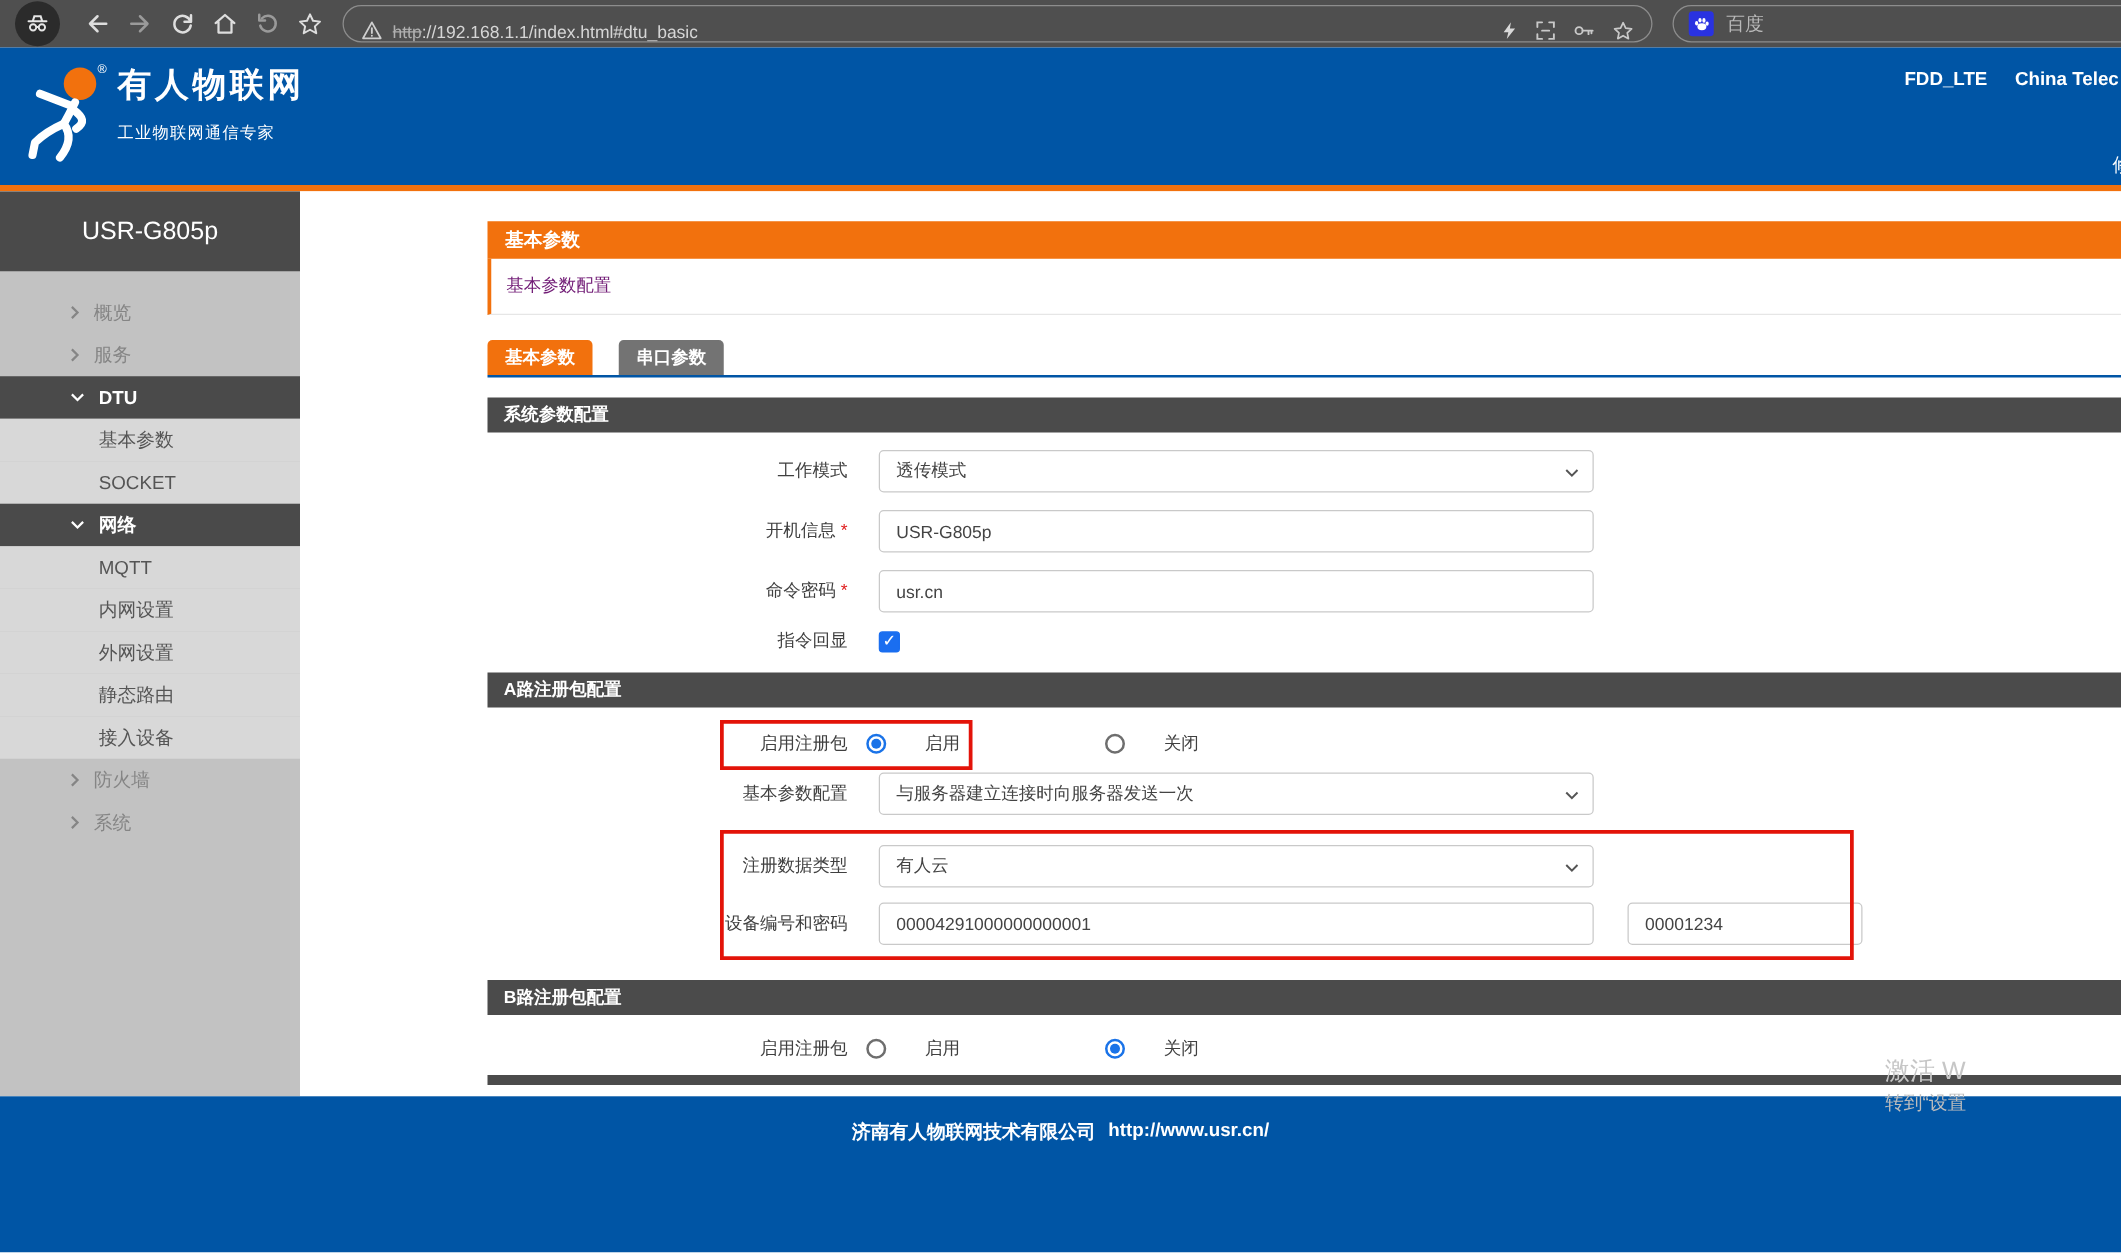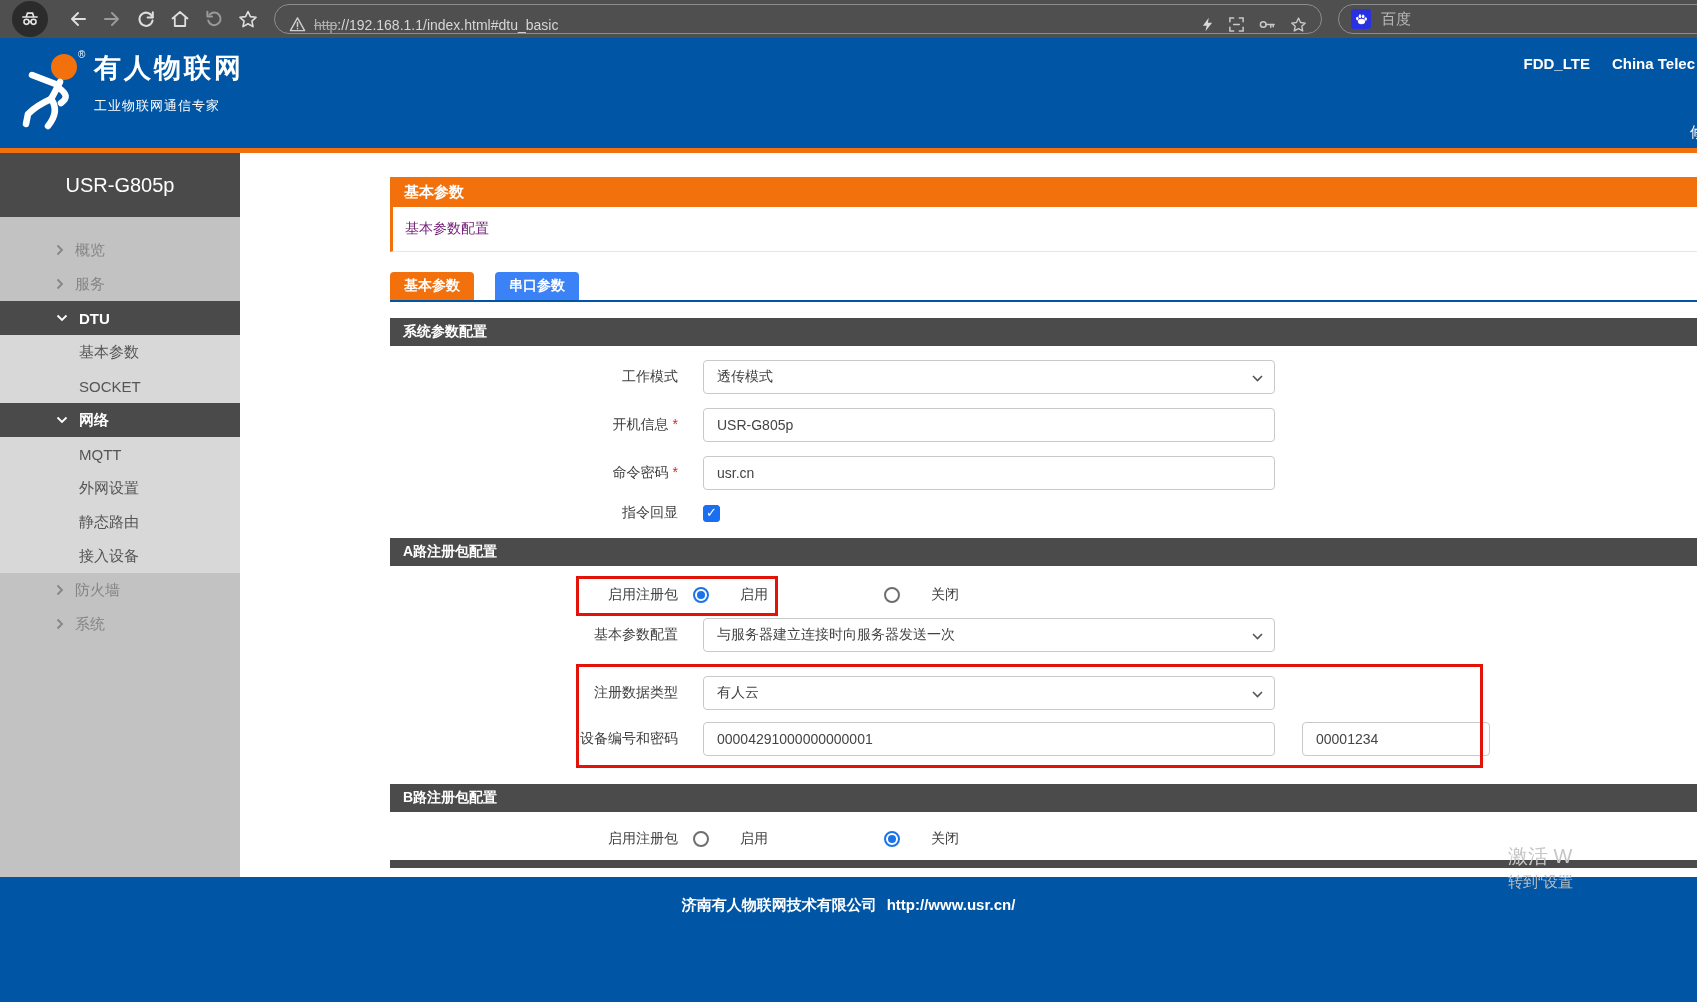--- a/index.html
+++ b/index.html
@@ -51,21 +51,21 @@
   
   .content { flex:1; background:#fff; padding-left:150px; position:relative; overflow:hidden; }
   .page-title-bar { margin-top:24px; height:30px; background:#f2710d; color:#fff;
     font-weight:bold; font-size:15px; display:flex; align-items:center; padding-left:14px; }
   .page-subtitle { height:45px; border-left:3px solid #f2710d; border-bottom:1px solid #e6e6e6;
     display:flex; align-items:center; padding-left:12px; font-size:14px; color:#701a75; }
   .tabs { margin-top:20px; border-bottom:2px solid #0055a5; display:flex; gap:21px; height:30px; }
   .tab { min-width:82px; padding:0 14px; display:flex; align-items:center; justify-content:center;
     color:#fff; font-size:14px; font-weight:bold; border-radius:4px 4px 0 0; cursor:pointer; }
   .tab.active { background:#f2710d; }
-  .tab.inactive { background:#3b82f6; }
+  .tab.inactive { background:#737373; }
   .section-bar { margin-top:16px; height:28px; background:#4b4b4b; color:#fff; font-size:14px;
     font-weight:bold; display:flex; align-items:center; padding-left:13px; }
 
   .form-row { display:flex; align-items:center; margin-top:14px; position:relative; }
   .form-label { width:288px; text-align:right; font-size:14px; color:#404040; flex:none; }
   .req { color:#e02020; margin-left:4px; }
   .ctl { margin-left:25px; }
   .text-input { width:572px; height:34px; border:1px solid #c9c9c9; border-radius:4px;
     font-size:14px; color:#444; padding:0 13px; outline:none;
     font-family:"Liberation Sans","DejaVu Sans",sans-serif; }
@@ -236,20 +236,23 @@
       <div class="side-item side-group expanded">
         <svg class="chev" width="12" height="8" viewBox="0 0 12 8">
             <path d="M1.5 1.5 L6 6 L10.5 1.5" stroke="currentColor" stroke-width="1.8" fill="none"></path>
           </svg>
         <span>网络</span>
       </div>
       <div class="side-item side-sub">
         <span>MQTT</span>
       </div>
       <div class="side-item side-sub">
+        <span>内网设置</span>
+      </div>
+      <div class="side-item side-sub">
         <span>外网设置</span>
       </div>
       <div class="side-item side-sub">
         <span>静态路由</span>
       </div>
       <div class="side-item side-sub">
         <span>接入设备</span>
       </div>
       <div class="side-item side-group">
         <svg class="chev" width="8" height="12" viewBox="0 0 8 12">

